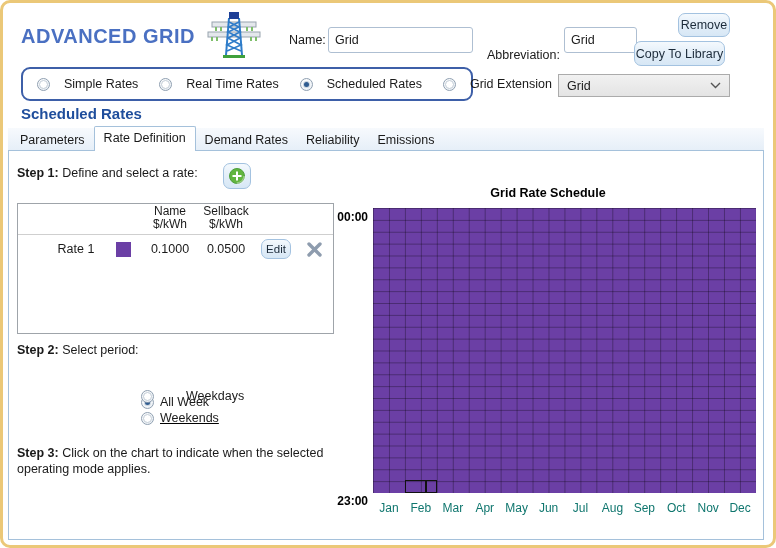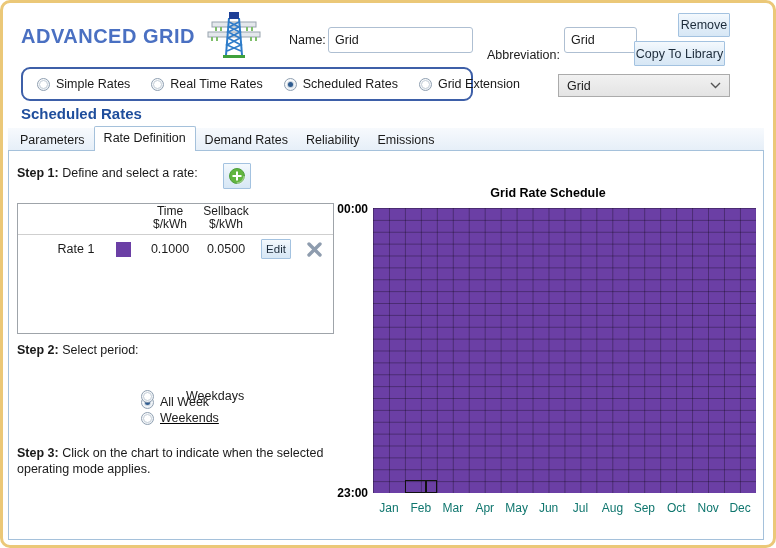--- a/index.html
+++ b/index.html
@@ -13,31 +13,31 @@
 
   
   #app-title { left:18px; top:22px; font-size:20px; font-weight:bold; color:#4A70C2; letter-spacing:.5px; }
   .txt-input {
     border:1px solid #AEBFD2; border-radius:3px; font-family:"Liberation Sans",sans-serif;
     font-size:12.5px; color:#1a1a1a; padding:0 6px; outline:none; background:#fff;
   }
   .btn {
     display:flex; align-items:center; justify-content:center;
     background:linear-gradient(#F4F9FD, #E4EFF9 45%, #D7E7F5);
-    border:1px solid #A3C2E0; border-radius:1px; font-size:12.5px; color:#1c2b3a;
+    border:1px solid #A3C2E0; border-radius:7px; font-size:12.5px; color:#1c2b3a;
     cursor:default; font-family:"Liberation Sans",sans-serif;
   }
 
   
   #rate-type-group {
     left:18px; top:64px; width:452px; height:34px;
     border:2px solid #3D5FA8; border-radius:9px;
     display:flex; align-items:center; padding:0 14px; gap:21px; background:#fff;
   }
-  .radio-item { display:flex; align-items:center; gap:6px; }
+  .radio-item { display:flex; align-items:center; gap:14px; }
   .radio {
     width:13px; height:13px; border-radius:50%;
     border:1px solid #90A0B1; background:radial-gradient(circle at 35% 30%, #ffffff, #E7EDF3);
     display:flex; align-items:center; justify-content:center; flex:0 0 auto;
   }
   .radio::after { content:""; width:7px; height:7px; border-radius:50%; border:1px solid #C2CCD6; background:#fff; }
   .radio.checked::after { width:5px; height:5px; border:none; background:#2F5C90; box-shadow:0 0 0 1px #CBD5DF; }
 
   
   #grid-dropdown {
@@ -91,21 +91,21 @@
 
   
   #chart-title { left:337px; top:183px; width:416px; text-align:center; font-size:12.5px; font-weight:bold; color:#000; }
   #chart-plot {
     left:370px; top:205px; width:383px; height:285px; background:#6B3FA5;
     background-image:
       linear-gradient(to right, rgba(0,0,0,0.30) 1px, transparent 1px),
       linear-gradient(to bottom, rgba(0,0,0,0.30) 1px, transparent 1px);
     background-size:15.958px 11.875px;
   }
-  .hour-label { width:34px; text-align:right; font-size:12px; font-weight:bold; color:#000; left:331px; }
+  .hour-label { width:34px; text-align:right; font-size:12px; font-weight:bold; color:#000; left:331px;margin-top:8px; }
   #sel-outline { position:absolute; left:32px; top:272px; width:32px; height:13px; border:1px solid #111; }
   #sel-outline .divider { position:absolute; left:19px; top:0; width:2px; height:100%; background:#111; }
   #month-axis { left:370px; top:498px; width:383px; display:flex; }
   #month-axis span { flex:1; text-align:center; font-size:12px; color:#0f766e; }
   #month-axis span.bold { font-weight:normal; }
 </style>
 </head>
 <body>
 
 <div id="window">
@@ -190,21 +190,21 @@
       <rect x="4.5" y="8" width="9" height="2" fill="#fff"></rect>
     </svg>
   </div>
 
   <div class="abs" id="rate-table">
     <div class="tbl-grid hdr">
       <div></div>
         <div></div>
         <div></div>
       <div class="hdr-cell">
-        <div>Time</div>
+        <div>Name</div>
         <div>$/kWh</div>
       </div>
       <div class="hdr-cell">
         <div>Sellback</div>
         <div>$/kWh</div>
       </div>
       <div></div>
         <div></div>
     </div>
     <div class="hdr-rule"></div>

